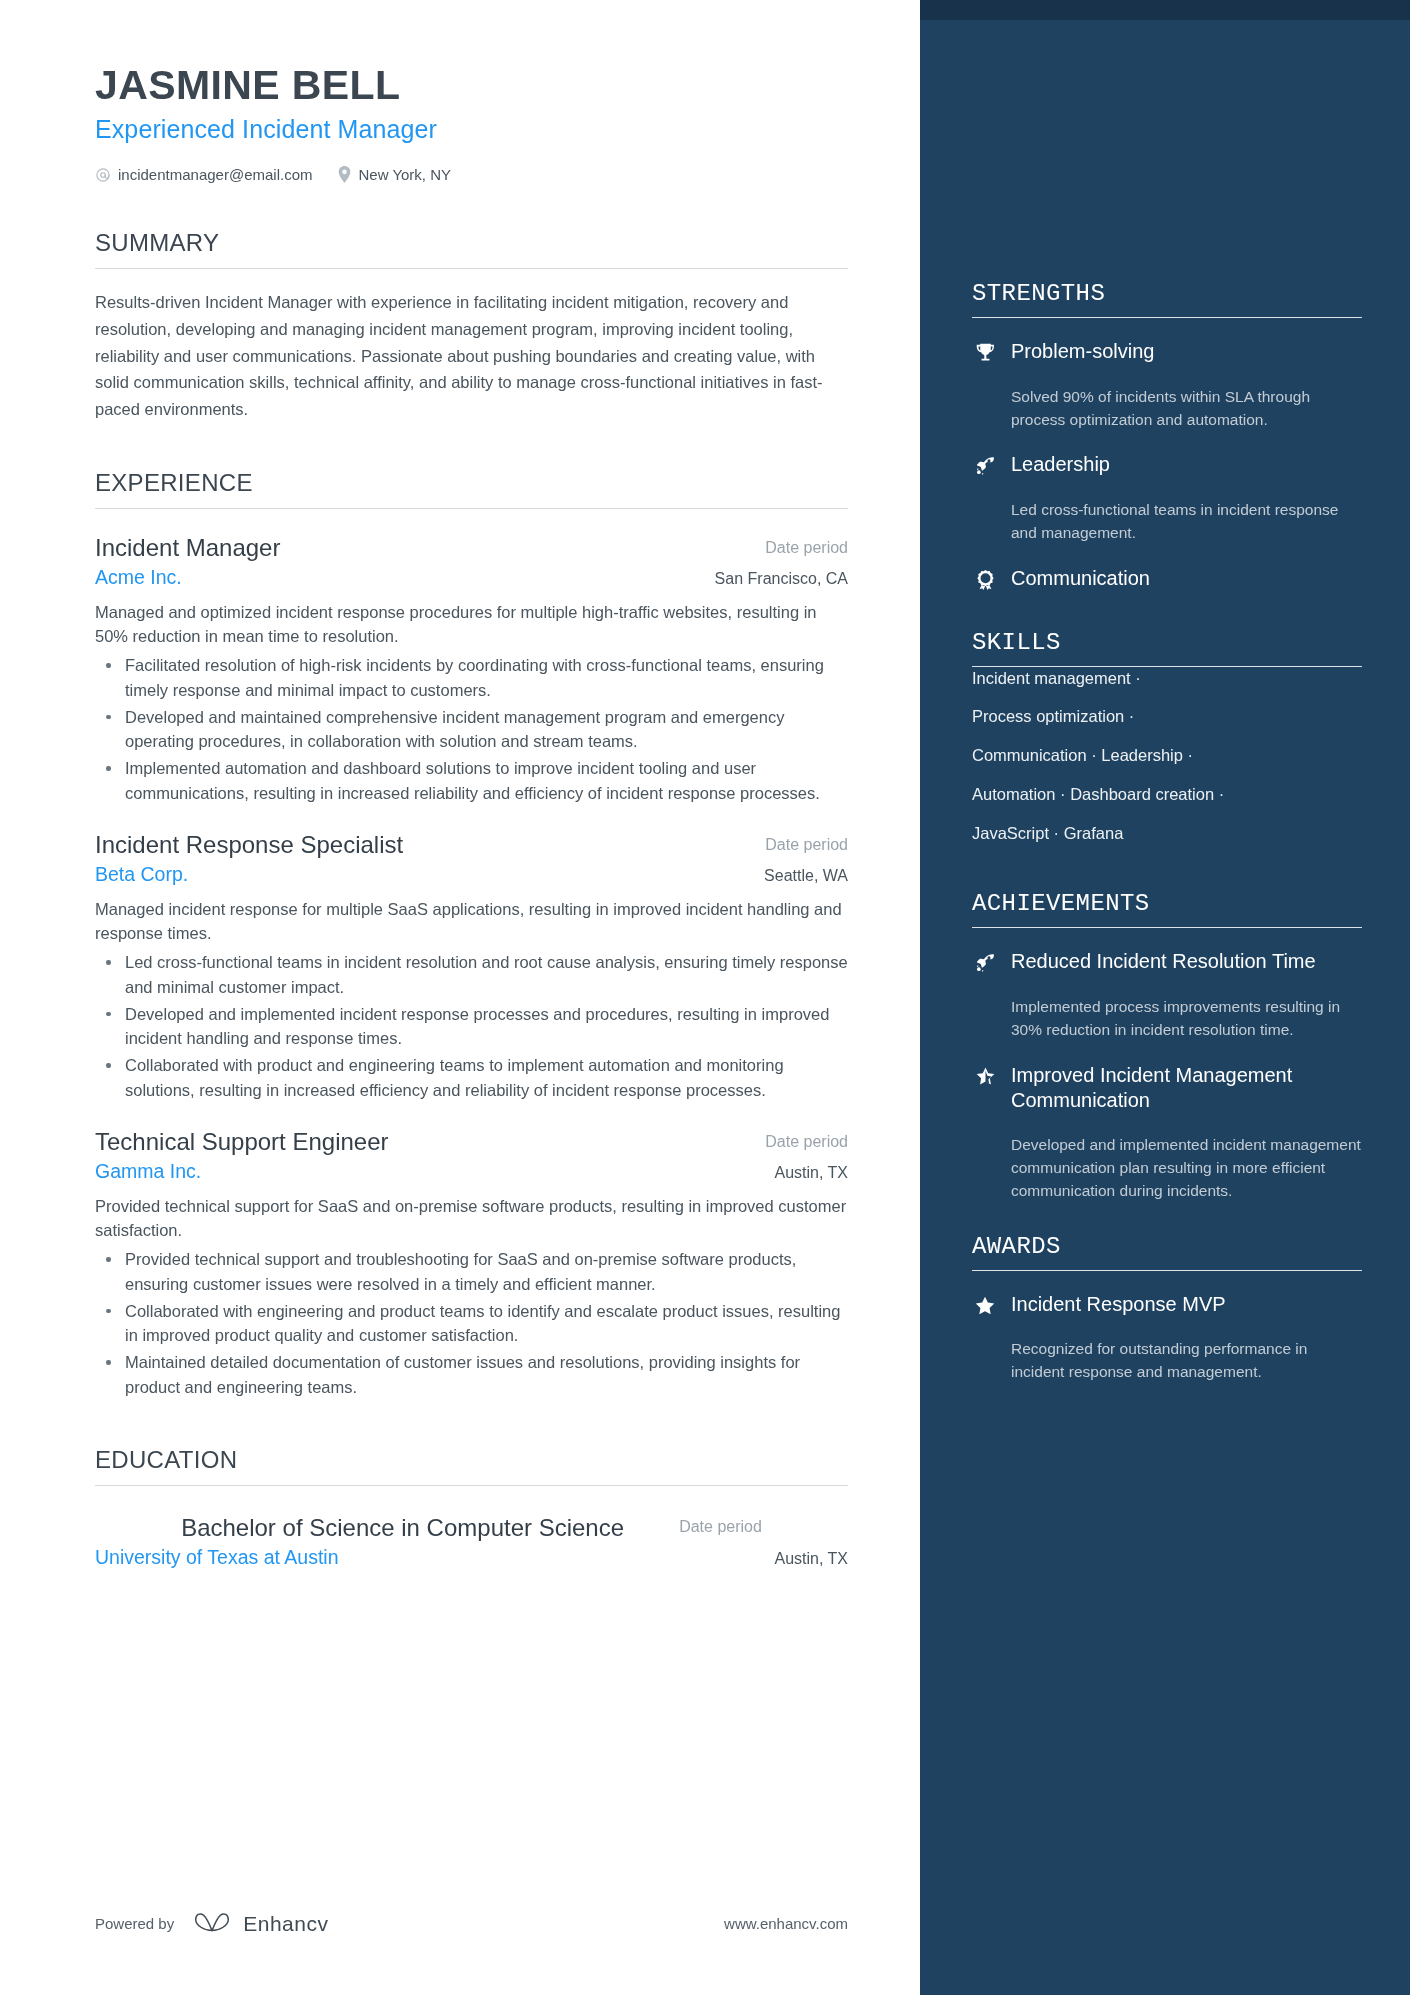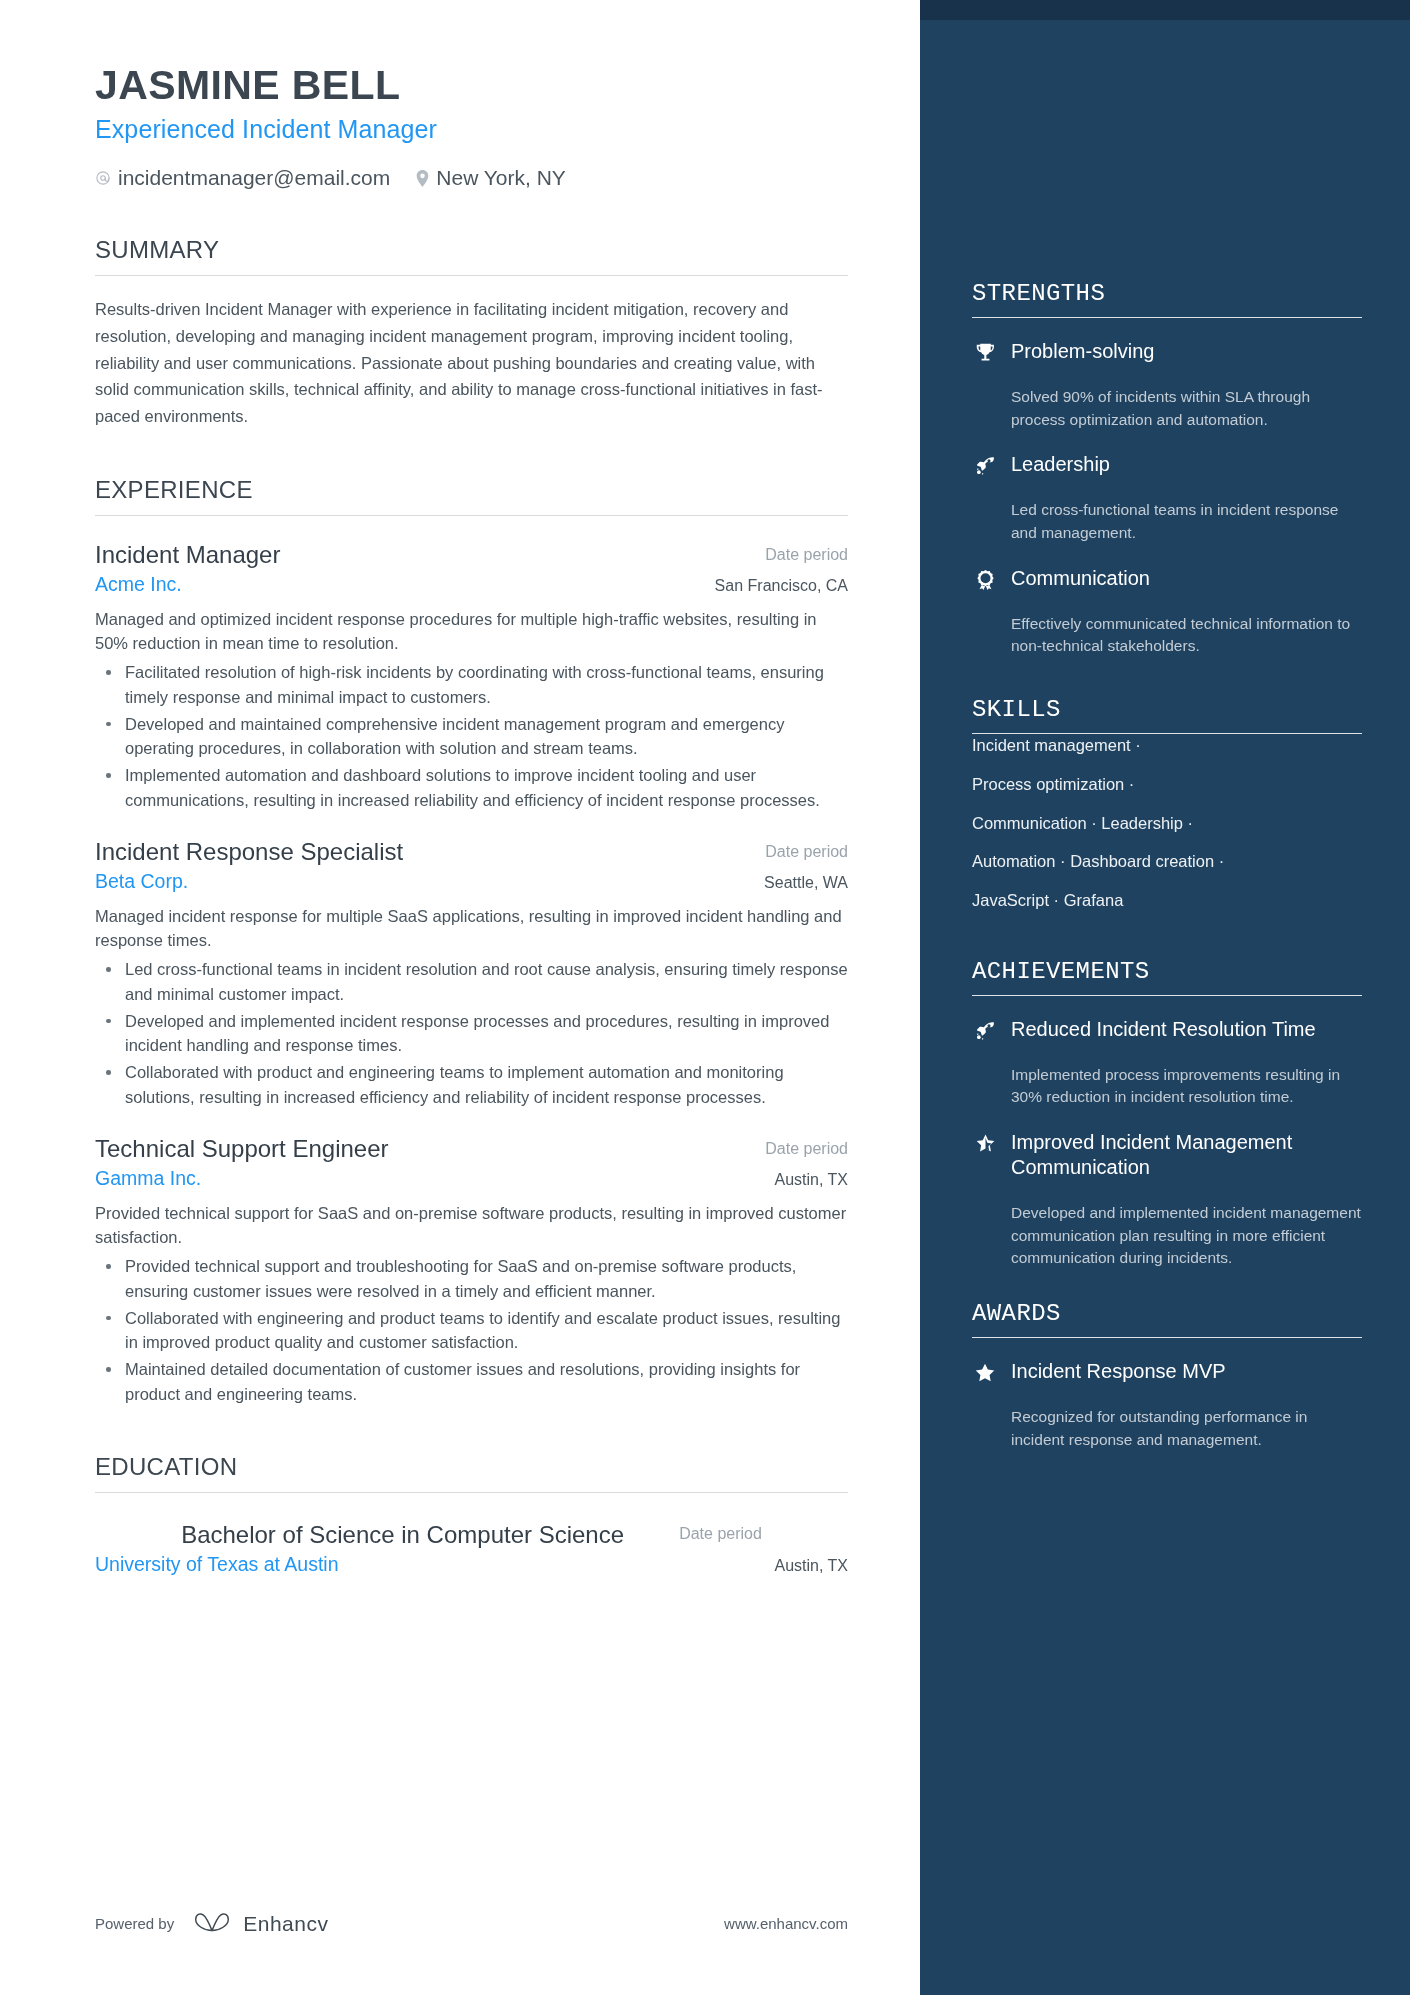--- a/index.html
+++ b/index.html
@@ -30,21 +30,21 @@
     color:#2196f3;
     margin-top:6px;
     font-weight:400;
     letter-spacing:0.1px;
   }
   .contact-row {
     display:flex;
     align-items:center;
     gap:26px;
     margin-top:22px;
-    font-size:21px;
+    font-size:15px;
     color:#4a555e;
   }
   .contact-item { display:flex; align-items:center; gap:7px; }
   .contact-item svg { display:block; }
 
   .section { margin-top:46px; }
   .section-title {
     font-size:24px;
     font-weight:400;
     color:#3b4650;
@@ -367,21 +367,20 @@
 
       <div class="side-item">
         <span class="side-icon">
           <svg width="21" height="21" viewBox="0 0 24 24">
               <path d="M12 1.2l2.2 1.5 2.6-.4 1 2.4 2.4 1-.4 2.6 1.5 2.2-1.5 2.2.4 2.6-2.4 1-1 2.4-2.6-.4L12 19.8l-2.2-1.5-2.6.4-1-2.4-2.4-1 .4-2.6L2.7 10.5l1.5-2.2-.4-2.6 2.4-1 1-2.4 2.6.4L12 1.2zm0 3.6a5.7 5.7 0 1 0 0 11.4 5.7 5.7 0 0 0 0-11.4z"></path>
               <path d="M7.6 18.2L5.2 23l3-1 1.5 2 1.8-4.3zM16.4 18.2l2.4 4.8-3-1-1.5 2-1.8-4.3z"></path>
             </svg>
         </span>
         <span class="side-body">
           <span class="side-item-title" style="display:block">Communication</span>
-          <span class="side-item-desc" style="display:block">Effectively communicated technical information to non-technical stakeholders.</span>
         </span>
       </div>
     </div>
 
     <div class="spacer-lg"></div>
 
     <div class="side-section">
       <div class="side-title">SKILLS</div>
       <div class="side-rule"></div>
       <div class="skills-list">

